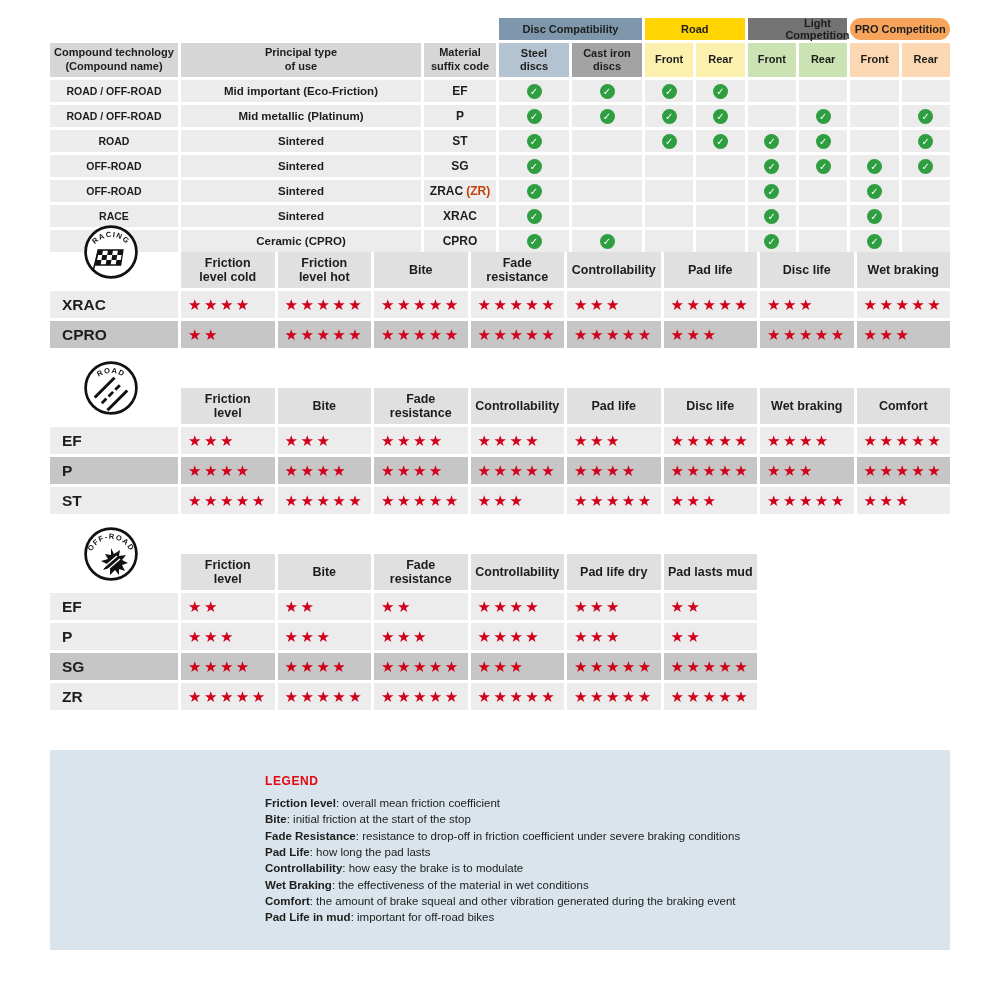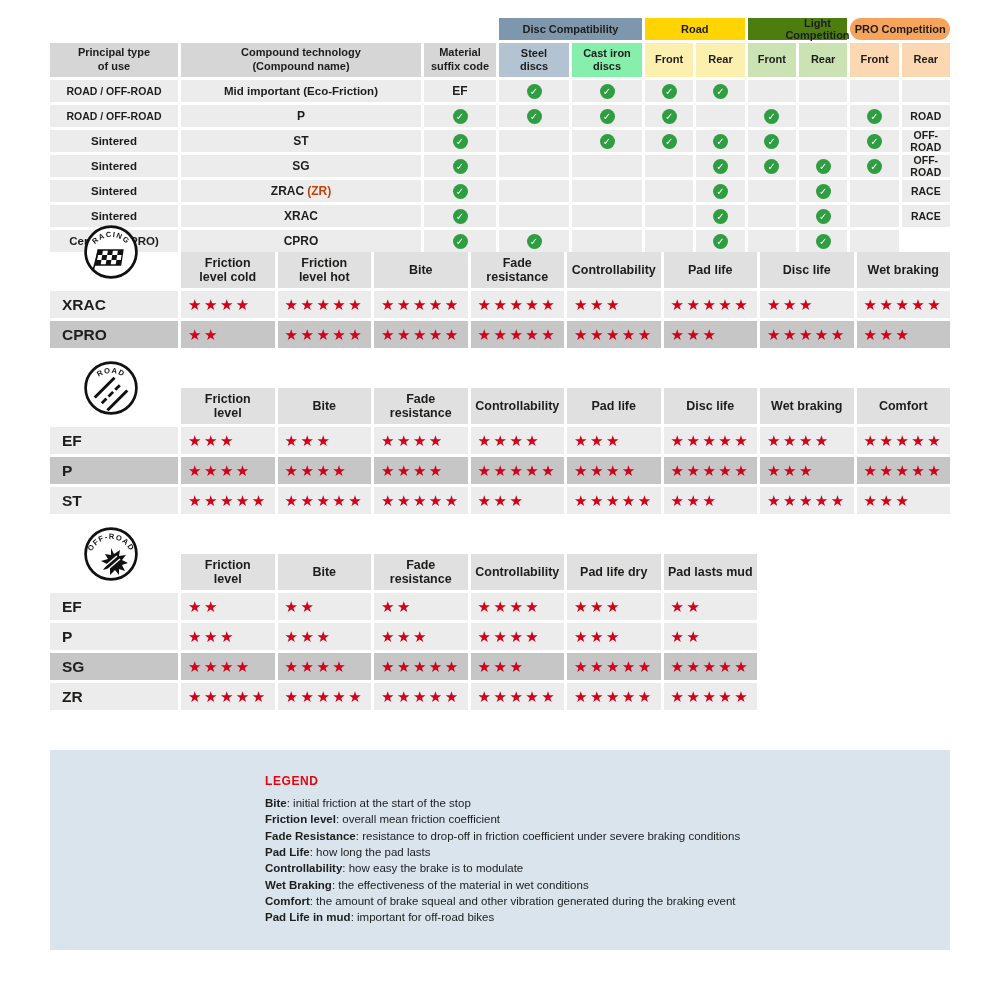--- a/index.html
+++ b/index.html
@@ -53,31 +53,31 @@
 </style>
 </head>
 <body>
 
 <div class="page">
 
   <div class="compat-table" id="compat-table">
       <div class="spacer" style="grid-column: 1 / span 3;"></div>
       <div class="group-header" style="grid-column: span 2; background: rgb(126, 151, 173);">Disc Compatibility</div>
       <div class="group-header" style="grid-column: span 2; background: rgb(255, 212, 0);">Road</div>
-      <div class="group-header" style="grid-column: span 2; background: #4d7c0f; padding-left: 40px;">Light Competition</div>
+      <div class="group-header" style="grid-column: span 2; background: #737373; padding-left: 40px;">Light Competition</div>
       <div class="group-header" style="grid-column: span 2; background: rgb(246, 164, 92); border-radius: 11px;">PRO Competition</div>
+      <div class="col-header">Compound technology
+(Compound name)</div>
       <div class="col-header">Principal type
 of use</div>
-      <div class="col-header">Compound technology
-(Compound name)</div>
       <div class="col-header">Material
 suffix code</div>
       <div class="sub-header" style="background: rgb(180, 195, 210);">Steel
 discs</div>
-      <div class="sub-header" style="background: #86efac; text-align: center;">Cast iron
+      <div class="sub-header" style="background: #a3a3a3; text-align: center;">Cast iron
 discs</div>
       <div class="sub-header" style="background: rgb(252, 240, 174);">Front</div>
       <div class="sub-header" style="background: rgb(252, 240, 174);">Rear</div>
       <div class="sub-header" style="background: rgb(203, 226, 178);">Front</div>
       <div class="sub-header" style="background: rgb(203, 226, 178);">Rear</div>
       <div class="sub-header" style="background: rgb(251, 216, 178);">Front</div>
       <div class="sub-header" style="background: rgb(251, 216, 178);">Rear</div>
       <div class="cell use">ROAD / OFF-ROAD</div>
       <div class="cell compound">Mid important (Eco-Friction)</div>
       <div class="cell code">
@@ -93,20 +93,21 @@
         <span class="check">✓</span>
       </div>
       <div class="cell check-cell">
         <span class="check">✓</span>
       </div>
       <div class="cell check-cell"></div>
       <div class="cell check-cell"></div>
       <div class="cell check-cell"></div>
       <div class="cell check-cell"></div>
       <div class="cell use">ROAD / OFF-ROAD</div>
+      <div class="cell compound">Mid metallic (Platinum)</div>
       <div class="cell code">
         <span class="code-main">P</span>
       </div>
       <div class="cell check-cell">
         <span class="check">✓</span>
       </div>
       <div class="cell check-cell">
         <span class="check">✓</span>
       </div>
       <div class="cell check-cell">
@@ -516,22 +517,22 @@
         </div>
         <div class="rating-cell">
           <span class="stars">★★★★★</span>
         </div>
       </div>
   </div>
 
   <div class="legend">
     <div class="legend-title">LEGEND</div>
     <div>
+        <div class="legend-item"><b class="term">Friction level</b><span class="desc">: overall mean friction coefficient</span></div>
         <div class="legend-item"><b class="term">Bite</b><span class="desc">: initial friction at the start of the stop</span></div>
-        <div class="legend-item"><b class="term">Friction level</b><span class="desc">: overall mean friction coefficient</span></div>
         <div class="legend-item"><b class="term">Fade Resistance</b><span class="desc">: resistance to drop-off in friction coefficient under severe braking conditions</span></div>
         <div class="legend-item"><b class="term">Pad Life</b><span class="desc">: how long the pad lasts</span></div>
         <div class="legend-item"><b class="term">Controllability</b><span class="desc">: how easy the brake is to modulate</span></div>
         <div class="legend-item"><b class="term">Wet Braking</b><span class="desc">: the effectiveness of the material in wet conditions</span></div>
         <div class="legend-item"><b class="term">Comfort</b><span class="desc">: the amount of brake squeal and other vibration generated during the braking event</span></div>
         <div class="legend-item"><b class="term">Pad Life in mud</b><span class="desc">: important for off-road bikes</span></div>
       </div>
   </div>
 
 </div>

